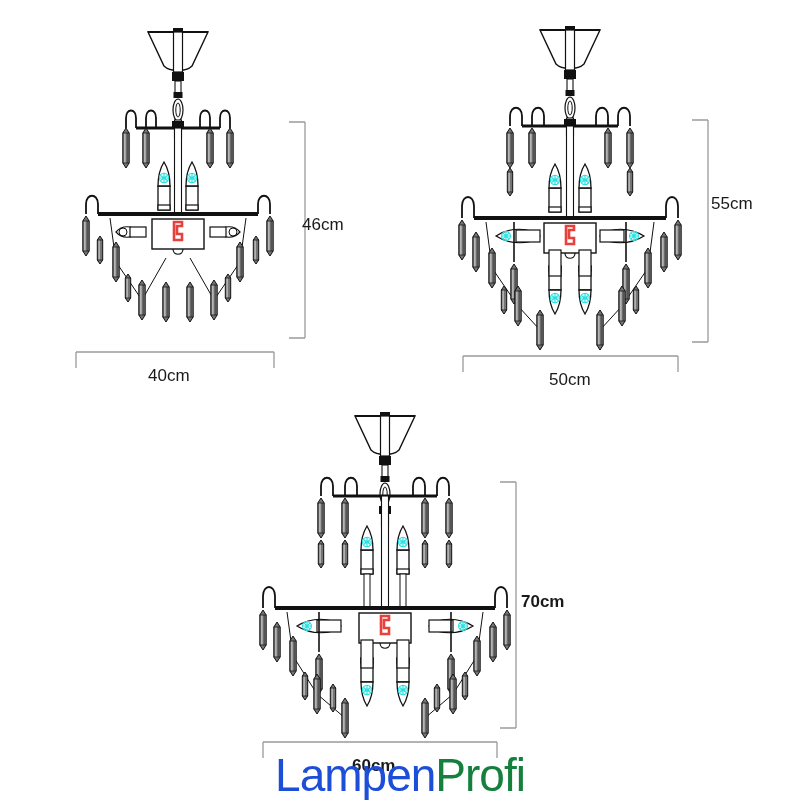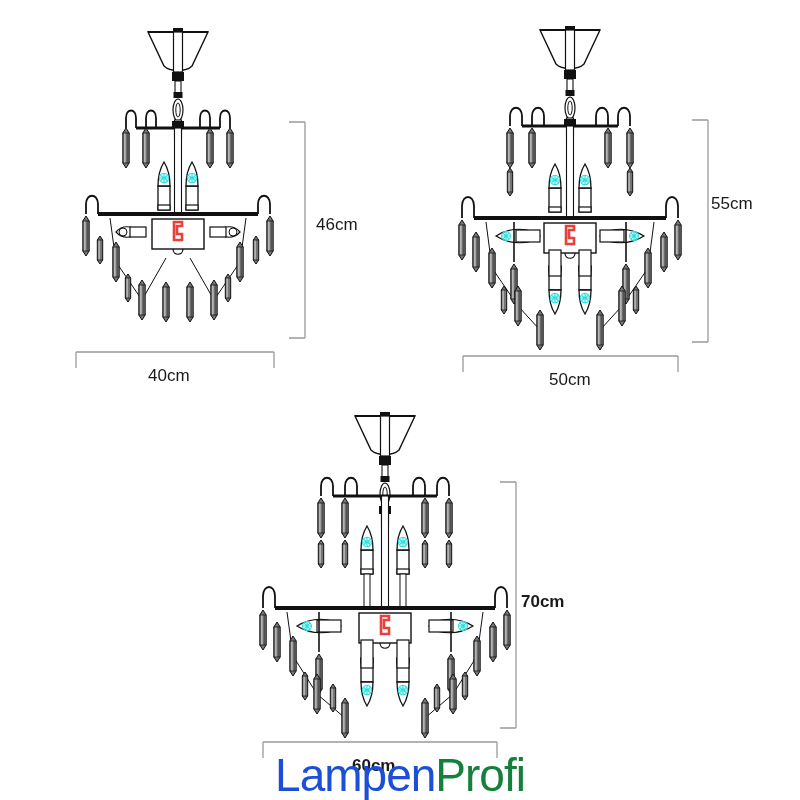--- a/index.html
+++ b/index.html
@@ -338,21 +338,21 @@
 
       <path d="M692,120 L708,120 M708,120 L708,342 M692,342 L708,342"></path>
 
       <path d="M263,742 L263,758 M263,742 L497,742 M497,742 L497,758"></path>
 
       <path d="M500,482 L516,482 M516,482 L516,728 M500,728 L516,728"></path>
     </g>
   </svg>
 
   <div class="dim-label" style="left:148px; top:366px;">40cm</div>
-  <div class="dim-label" style="left:316px; top:215px;">46cm</div>
+  <div class="dim-label" style="left:302px; top:215px;">46cm</div>
 
   <div class="dim-label" style="left:549px; top:370px;">50cm</div>
   <div class="dim-label" style="left:711px; top:194px;">55cm</div>
 
   <div class="dim-label" style="left:352px; top:756px;font-weight:bold;">60cm</div>
   <div class="dim-label" style="left:521px; top:592px;font-weight:bold;">70cm</div>
 
   <div class="watermark">
     <span class="wm-a">Lampen</span><span class="wm-b">Profi</span>
   </div>

